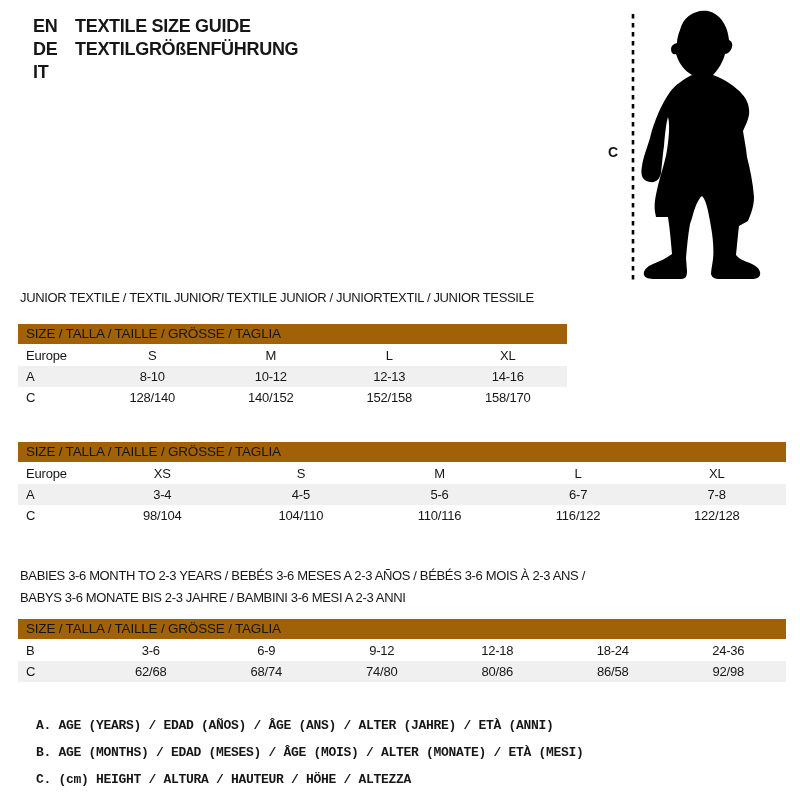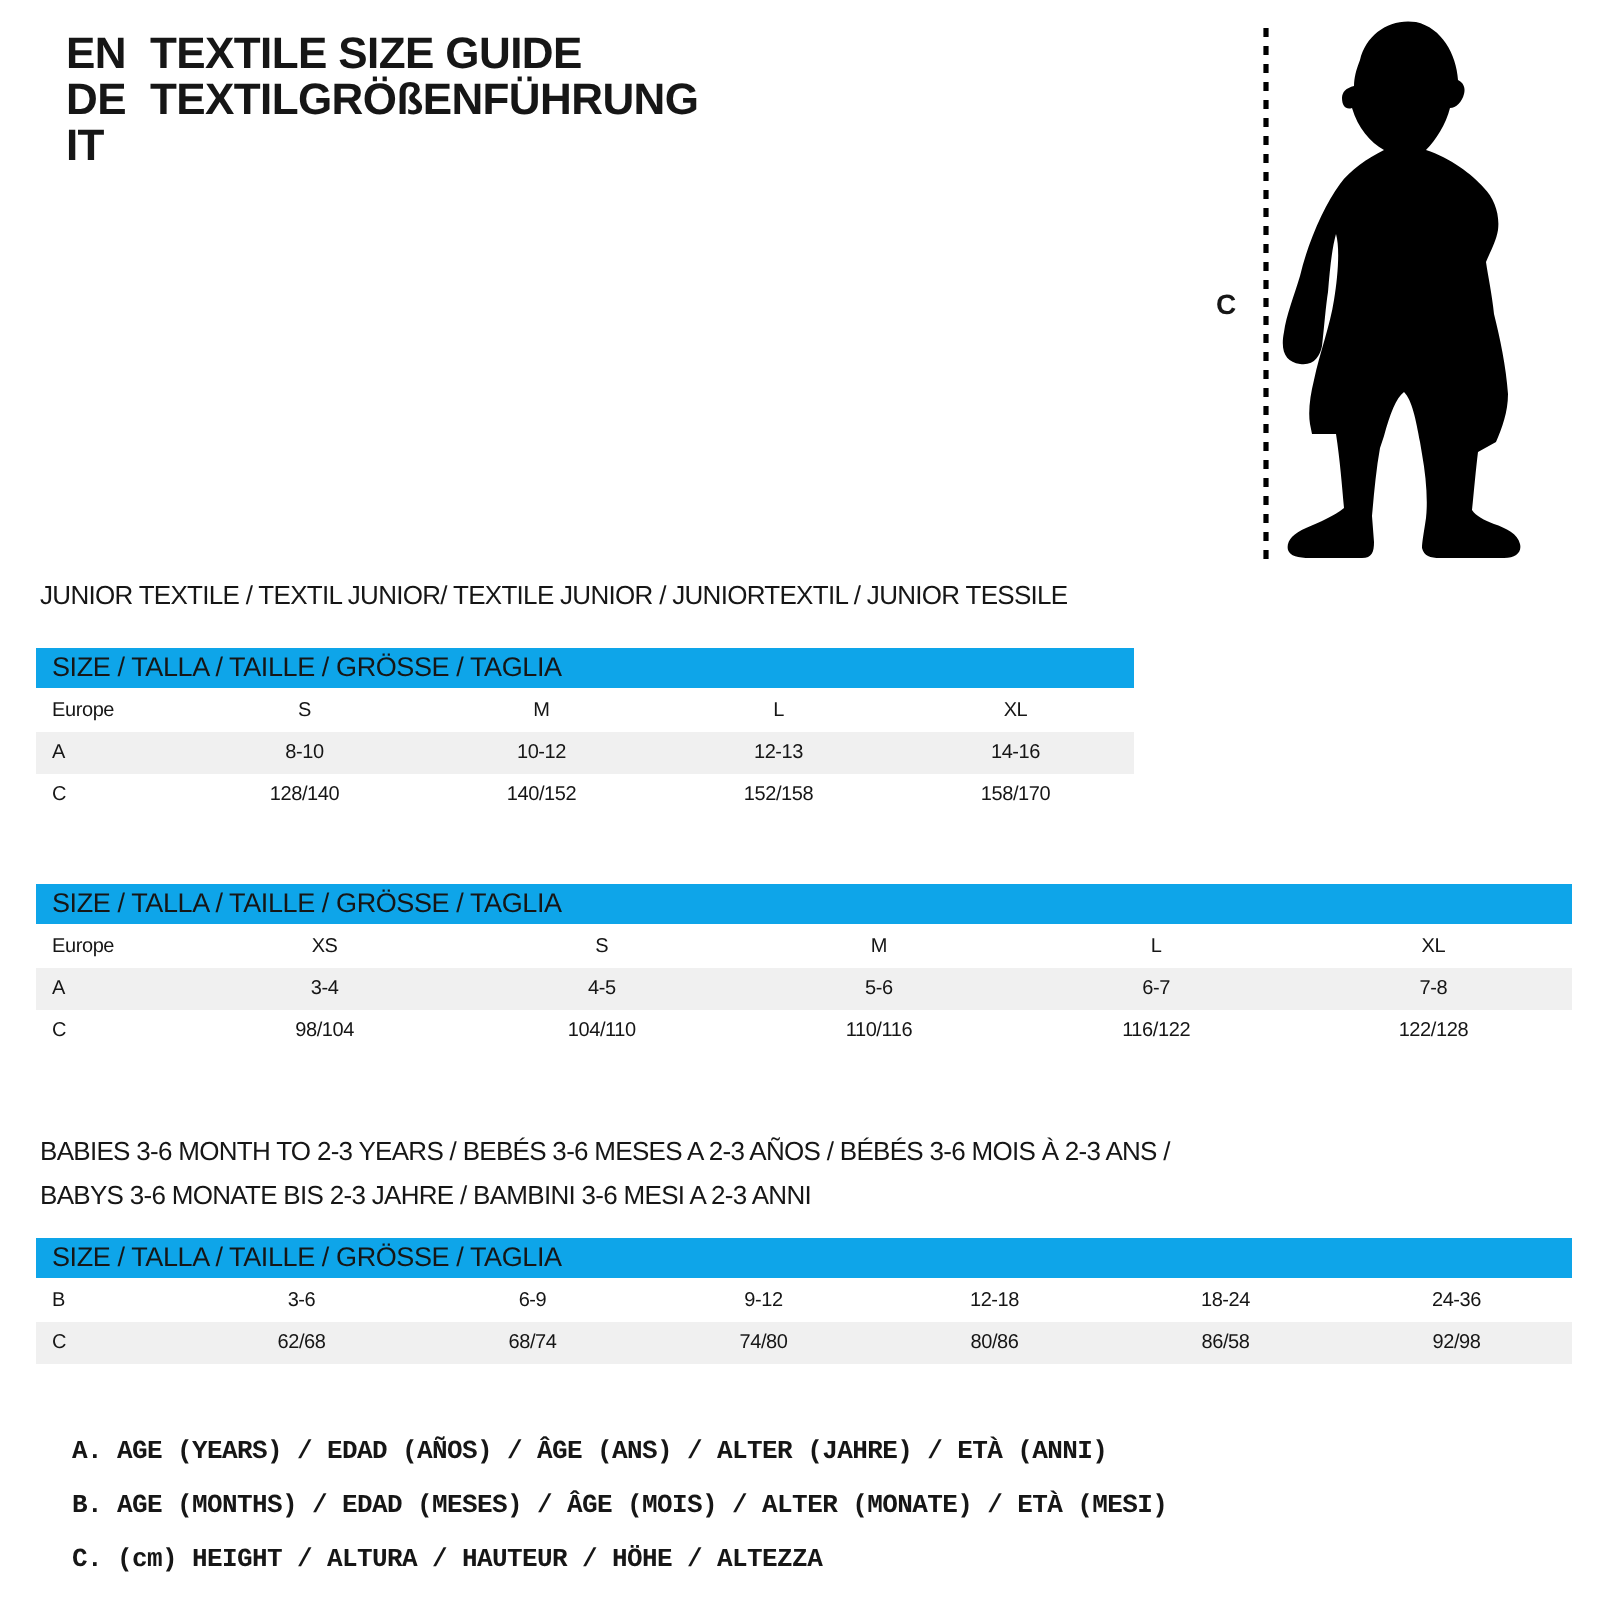--- a/index.html
+++ b/index.html
@@ -3,41 +3,41 @@
 <meta charset="utf-8">
 <style>
   html,body { margin:0; padding:0; }
   body {
     width:800px; height:800px; position:relative; overflow:hidden;
     background:#ffffff; color:#161616;
     font-family:"Liberation Sans","DejaVu Sans",sans-serif;
   }
   
   .lang-block { position:absolute; left:33px; top:15px; }
-  .lang-row { display:flex; line-height:23px; font-size:22px; font-weight:bold; letter-spacing:-0.3px; }
+  .lang-row { display:flex; line-height:23px; font-size:18px; font-weight:bold; letter-spacing:-0.3px; }
   .lang-code { width:42px; flex:0 0 42px; }
   
   .figure { position:absolute; left:598px; top:0; width:197px; height:292px; }
   .figure svg { position:absolute; left:0; top:0; }
   .fig-label { position:absolute; left:10px; top:144px; font-size:14px; font-weight:bold; }
   
   .sec { position:absolute; left:18px; }
   #sec-0 { top:287px; width:549px; }
   #sec-1 { top:427px; width:768px; }
   #sec-2 { top:565px; width:768px; }
   .sec-title { margin:0 0 0 2px; font-size:13px; font-weight:normal; letter-spacing:-0.35px; line-height:22px; }
   #sec-0 .tbl-wrap, #sec-1 .tbl-wrap { margin-top:15px; }
   #sec-2 .tbl-wrap { margin-top:10px; }
   .subscript { font-size:9px; }
   
   .tbl-header {
-    height:20px; line-height:20px; background:#0ea5e9;
+    height:20px; line-height:20px; background:#a16207;
     padding-left:8px; font-size:13.5px; letter-spacing:-0.2px; margin-bottom:1px;
   }
-  table.tbl-grid { border-collapse:collapse; table-layout:fixed; width:100%; font-size:10px; }
+  table.tbl-grid { border-collapse:collapse; table-layout:fixed; width:100%; font-size:13px; }
   table.tbl-grid td { height:21px; padding:0; text-align:center; letter-spacing:-0.2px; vertical-align:middle; }
   table.tbl-grid td.row-label { text-align:left; padding-left:8px; }
   table.tbl-grid tr.shaded { background:#f0f0f0; }
   
   .legend { position:absolute; left:36px; top:712px;font-family:Liberation Mono, monospace; }
   .legend-line { font-size:13px; font-weight:bold; letter-spacing:-0.3px; line-height:27px; }
 </style>
 </head>
 <body>
 

